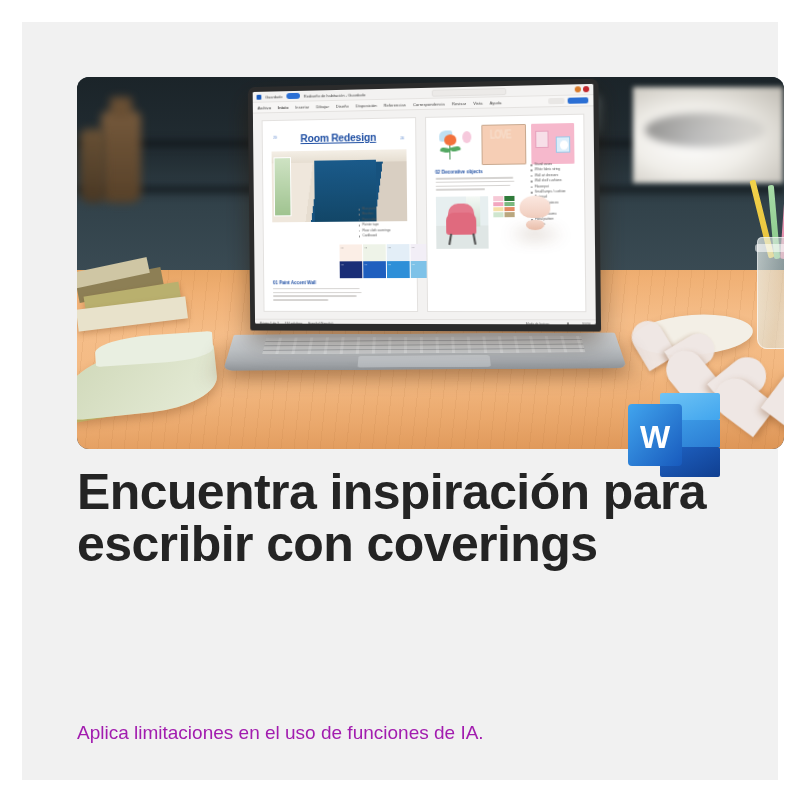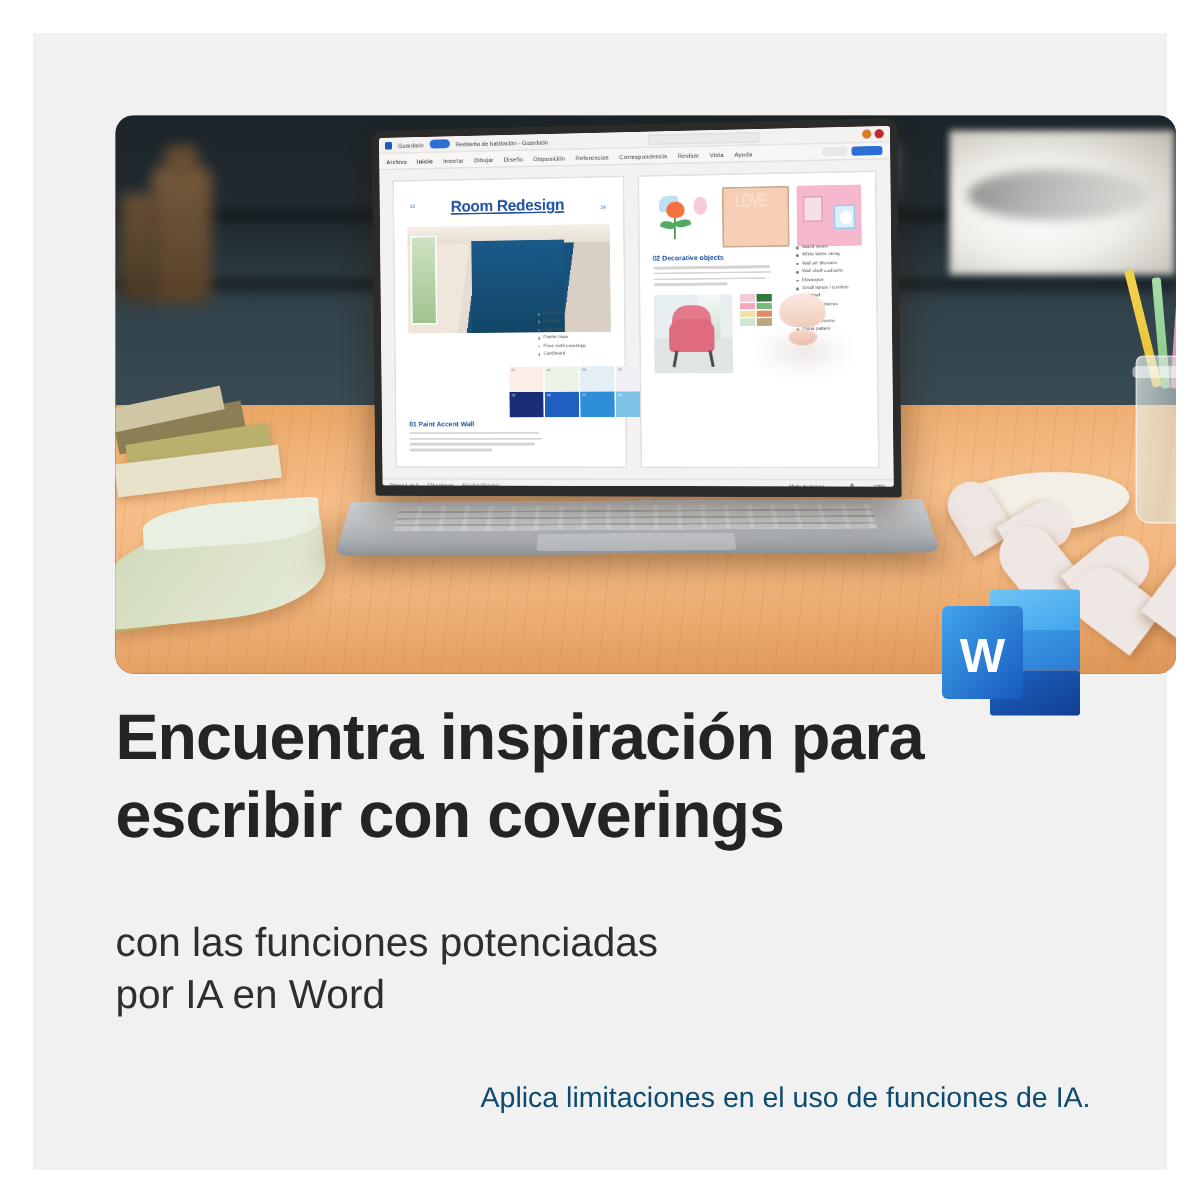--- a/index.html
+++ b/index.html
@@ -316,30 +316,30 @@
 
   
   .word-badge {
     position: absolute; left: 600px; top: 368px; width: 104px; height: 96px;
   }
   .word-badge svg { width: 100%; height: 100%; display:block; }
 
   
   .headline {
     position: absolute; left: 55px; top: 444px; width: 690px;
-    font-size: 43px; line-height: 52px; font-weight: bold;
+    font-size: 50px; line-height: 52px; font-weight: bold;
     color: #242424; letter-spacing: -0.6px;
   }
   .subhead {
     position: absolute; left: 55px; top: 589px; width: 600px;
     font-size: 27px; line-height: 35px; color: #2e2e2e; font-weight: normal;
   }
   .disclaimer {
     position: absolute; left: 55px; top: 698px; width: 650px;
-    font-size: 19px; line-height: 26px; color: #0c4a6e; text-align: right;
+    font-size: 19px; line-height: 26px; color: #a21caf;
   }
 </style>
 </head>
 <body>
 
 <div class="page">
   <div class="card">
 
     <div class="hero">
 
@@ -592,21 +592,17 @@
         <rect x="6" y="14" width="54" height="62" rx="4" fill="url(#gL)"></rect>
         <text x="33" y="58" font-family="'Liberation Sans', sans-serif" font-size="32" font-weight="bold" fill="#ffffff" text-anchor="middle">W</text>
       </svg>
     </div>
 
     <div class="headline">
       <div>Encuentra inspiración para</div>
       <div>escribir con coverings</div>
     </div>
 
-    <div class="subhead">
-      <div>con las funciones potenciadas</div>
-      <div>por IA en Word</div>
-    </div>
 
     <div class="disclaimer">Aplica limitaciones en el uso de funciones de IA.</div>
 
   </div>
 </div>
 
 </body></html>

